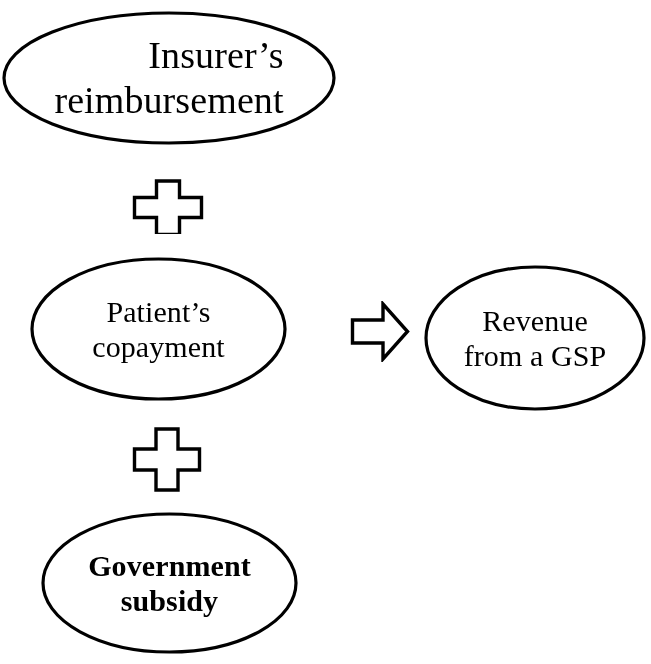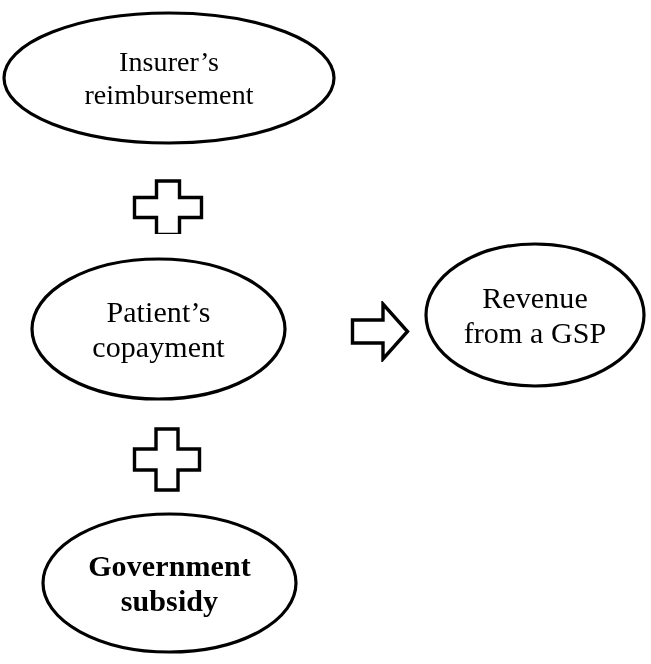--- a/index.html
+++ b/index.html
@@ -36,29 +36,29 @@
     color: #000000;
     line-height: 1.18;
     white-space: pre-line;
     padding: 0 14px;
     letter-spacing: 0.1px;
   }
   
   #node-insurer {
     left: 2px;  top: 11px;  width: 334px; height: 134px;
   }
-  #node-insurer .node-label { font-size: 28px; }
+  #node-insurer .node-label { font-size: 38px; text-align: right; }
 
   #node-copayment {
     left: 30px; top: 257px; width: 257px; height: 144px;
   }
   #node-copayment .node-label { font-size: 30px; }
 
   #node-revenue {
-    left: 424px; top: 242px; width: 222px; height: 146px;
+    left: 424px; top: 265px; width: 222px; height: 146px;
   }
   #node-revenue .node-label { font-size: 30px; }
 
   #node-subsidy {
     left: 41px; top: 512px; width: 257px; height: 142px; font-weight: bold;
   }
   #node-subsidy .node-label { font-size: 30px; }
 
   
   .connector {

